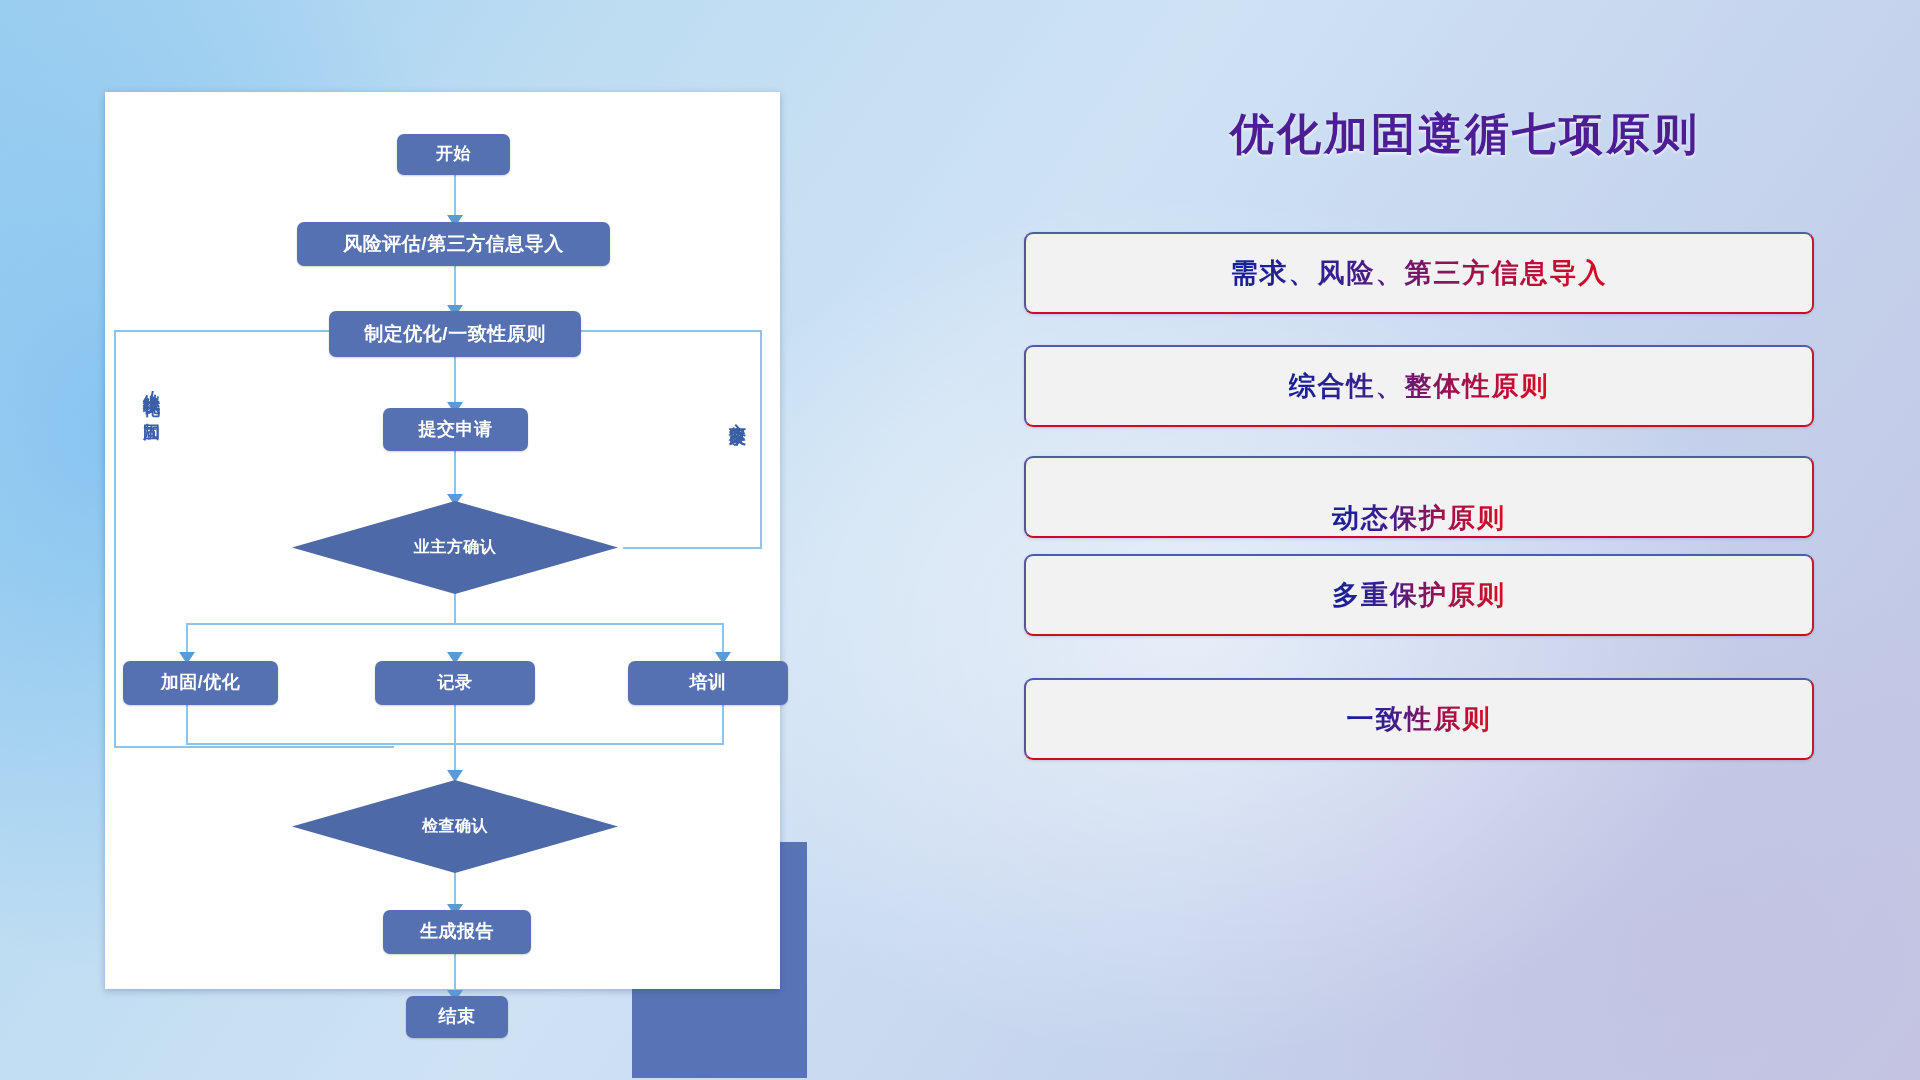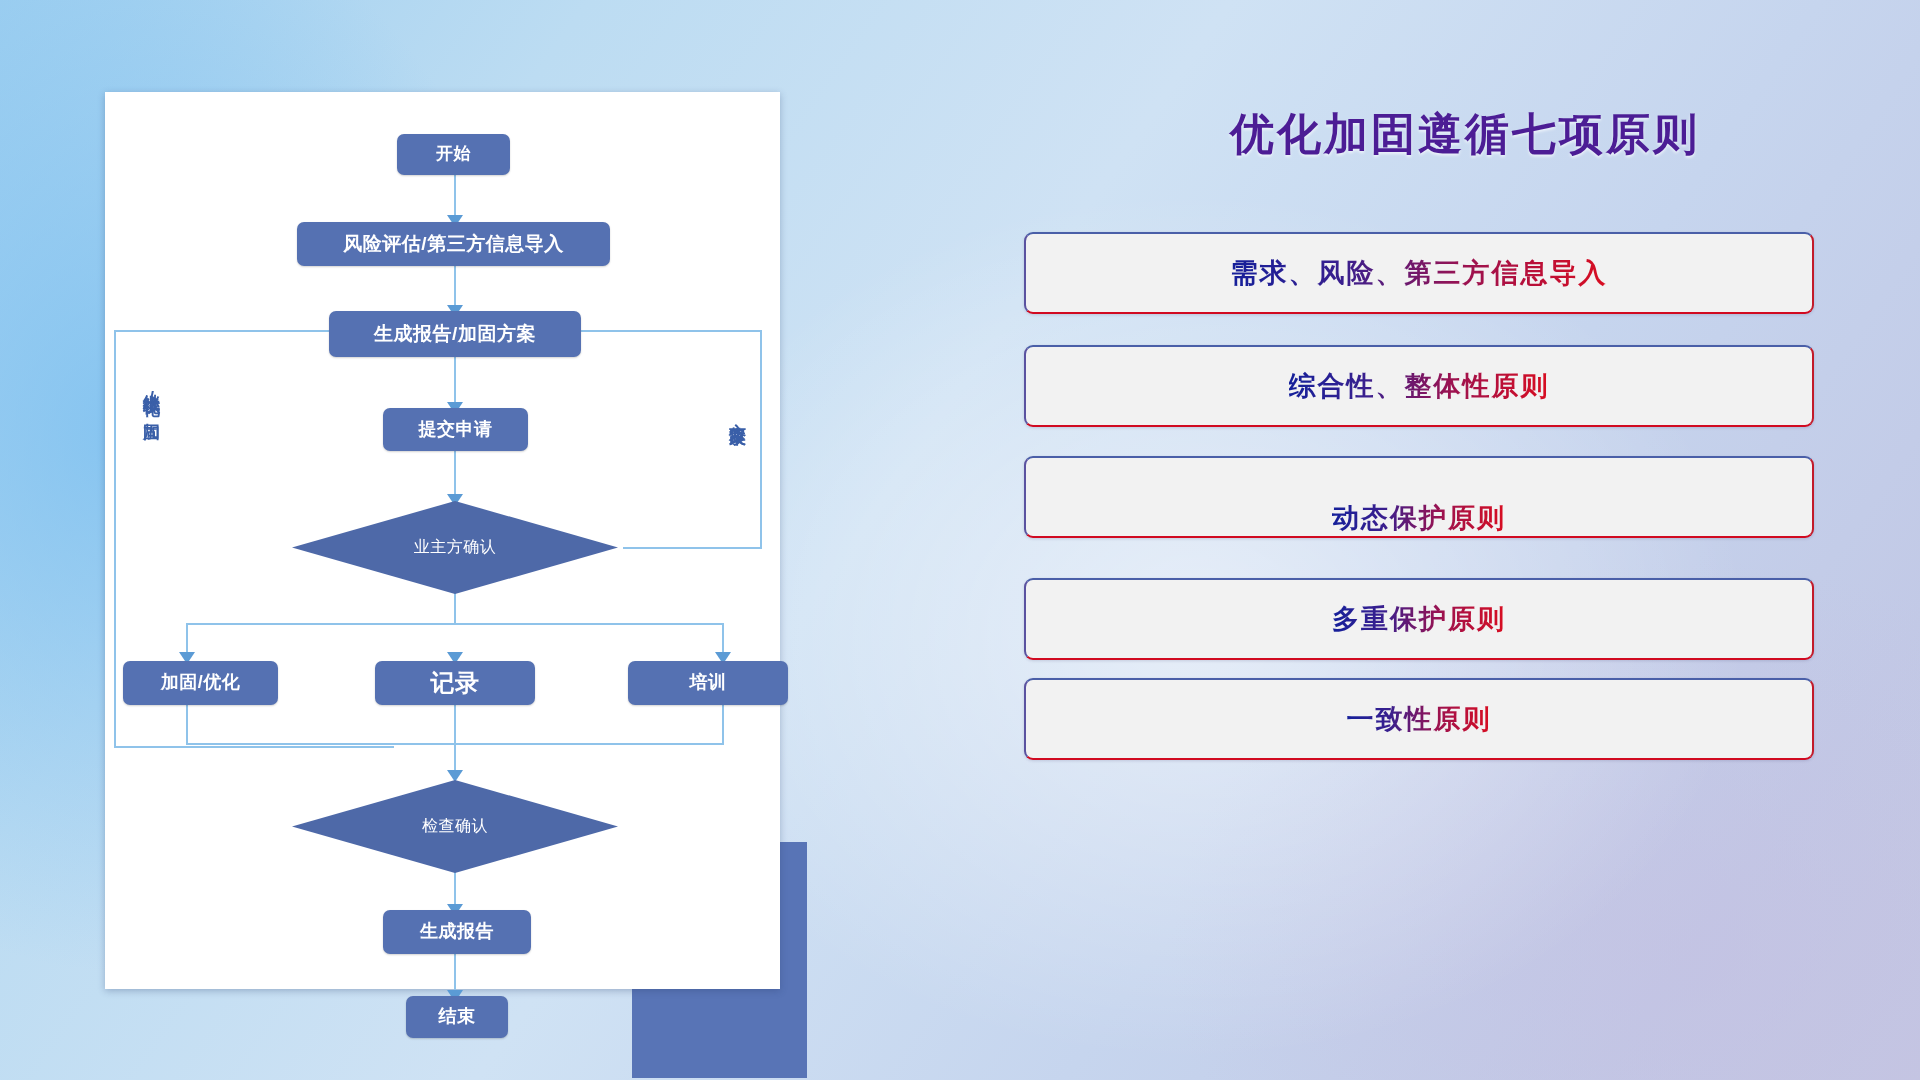--- a/index.html
+++ b/index.html
@@ -28,21 +28,21 @@
     font-weight:bold; letter-spacing:.5px; text-align:center; line-height:1.1;
     box-shadow:0 1px 2px rgba(0,0,0,.18);
   }
   .diamond { position:absolute; }
   .diamond .dshape {
     position:absolute; inset:0; background:#4e69a8;
     clip-path:polygon(50% 0,100% 50%,50% 100%,0 50%);
   }
   .diamond .dlabel {
     position:absolute; inset:0; display:flex; align-items:center; justify-content:center;
-    color:#fff; font-weight:normal; font-size:16px; letter-spacing:.5px;
+    color:#fff; font-weight:bold; font-size:16px; letter-spacing:.5px;
   }
 
   .ln { position:absolute; background:#8fc3ea; }
   .ln.h { height:2px; } .ln.v { width:2px; }
   .arw { position:absolute; width:0; height:0; }
   .arw.down { border-left:8px solid transparent; border-right:8px solid transparent; border-top:12px solid #5b9bd5; }
   .arw.left { border-top:8px solid transparent; border-bottom:8px solid transparent; border-right:12px solid #5b9bd5; }
   .arw.right{ border-top:8px solid transparent; border-bottom:8px solid transparent; border-left:12px solid #5b9bd5; }
 
   .vlabel {
@@ -120,32 +120,32 @@
 
   <div class="ln v" style="left:349px; top:777px; height:42px;"></div>
   <div class="arw down" style="left:342px; top:812px;"></div>
   <div class="ln v" style="left:349px; top:862px; height:42px;"></div>
   <div class="arw down" style="left:342px; top:898px;"></div>
 
   <div class="node" style="left:292px; top:42px; width:113px; height:41px; font-size:17px;">开始</div>
 
   <div class="node" style="left:192px; top:130px; width:313px; height:44px; font-size:19px;">风险评估/第三方信息导入</div>
 
-  <div class="node" style="left:224px; top:219px; width:252px; height:46px; font-size:19px;">生成报告/加固方案</div>
+  <div class="node" style="left:224px; top:219px; width:252px; height:46px; font-size:19px;">制定优化/一致性原则</div>
 
   <div class="node" style="left:278px; top:316px; width:145px; height:43px; font-size:18px;">提交申请</div>
 
   <div class="diamond" style="left:187px; top:409px; width:326px; height:93px;">
     <div class="dshape"></div>
     <div class="dlabel">业主方确认</div>
   </div>
 
   <div class="node" style="left:18px; top:569px; width:155px; height:44px; font-size:18px;">加固/优化</div>
 
-  <div class="node" style="left:270px; top:569px; width:160px; height:44px; font-size:24px;">记录</div>
+  <div class="node" style="left:270px; top:569px; width:160px; height:44px; font-size:17px;">记录</div>
 
   <div class="node" style="left:523px; top:569px; width:160px; height:44px; font-size:18px;">培训</div>
 
   <div class="diamond" style="left:187px; top:688px; width:326px; height:93px;">
     <div class="dshape"></div>
     <div class="dlabel">检查确认</div>
   </div>
 
   <div class="node" style="left:278px; top:818px; width:148px; height:44px; font-size:18px;">生成报告</div>
 
@@ -158,19 +158,19 @@
 
   <div class="principle" style="top:232px;">
     <span>需求、风险、第三方信息导入</span>
   </div>
   <div class="principle" style="top:345px;">
     <span>综合性、整体性原则</span>
   </div>
   <div class="principle" style="top:456px;align-items:flex-end;">
     <span>动态保护原则</span>
   </div>
-  <div class="principle" style="top:578px;">
+  <div class="principle" style="top:554px;">
     <span>多重保护原则</span>
   </div>
   <div class="principle" style="top:678px;">
     <span>一致性原则</span>
   </div>
 </div>
 
 </body></html>

